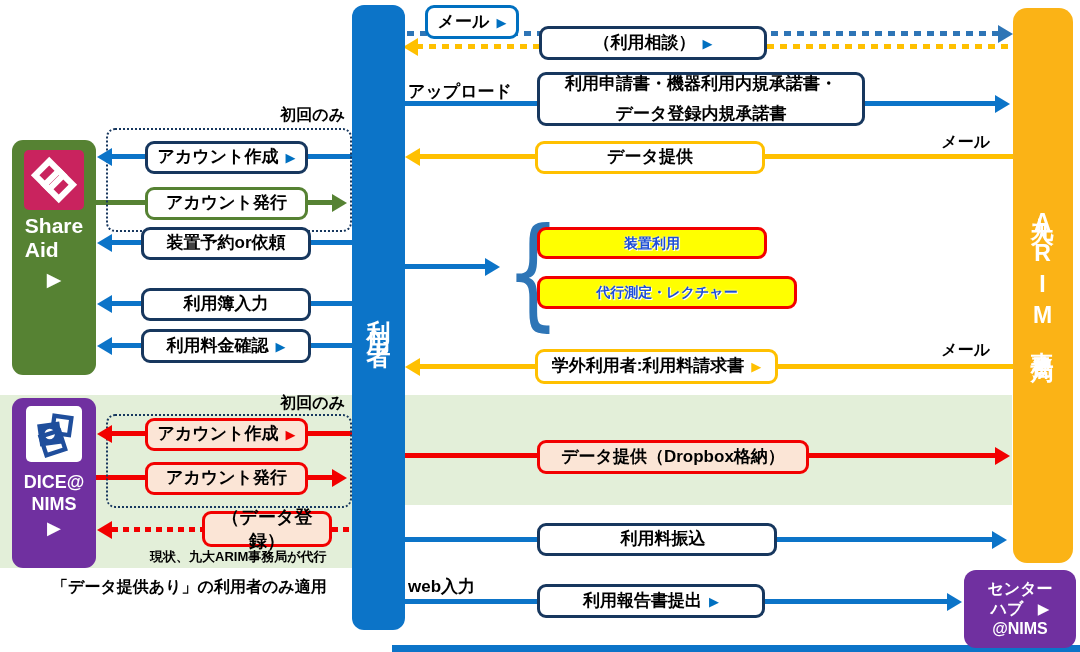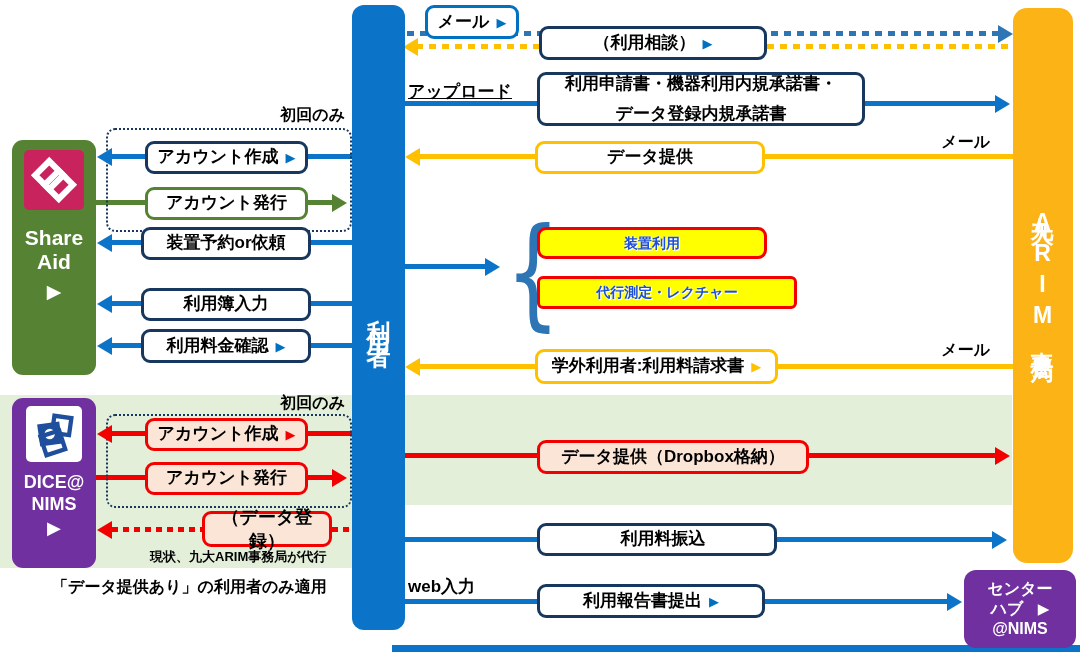--- a/index.html
+++ b/index.html
@@ -46,21 +46,21 @@
   <div class="tr l amber" style="left:403px;top:38px;"></div>
   <div class="bx blueB" style="left:425px;top:5px;width:88px;height:28px;">
     <span>メール</span>
     <span class="play blue">▶</span>
   </div>
   <div class="bx" style="left:539px;top:26px;width:222px;height:28px;">
     <span>（利用相談）</span>
     <span class="play blue">▶</span>
   </div>
 
-  <div class="lbl" style="left:408px;top:80px;text-decoration:underline;">アップロード</div>
+  <div class="lbl" style="left:408px;top:80px;">アップロード</div>
   <div class="ln blue" style="left:405px;top:101px;width:593px;"></div>
   <div class="tr r blue" style="left:995px;top:95px;"></div>
   <div class="bx" style="left:537px;top:72px;width:322px;height:48px;flex-direction:column;gap:7px;">
     <span>利用申請書・機器利用内規承諾書・</span>
     <span>データ登録内規承諾書</span>
   </div>
 
   <div class="ln amber" style="left:418px;top:154px;width:595px;"></div>
   <div class="tr l amber" style="left:405px;top:148px;"></div>
   <div class="lbl" style="left:910px;top:132px;width:80px;text-align:right;font-size:16px;">メール</div>
@@ -70,21 +70,21 @@
 
   <div class="entity" style="left:12px;top:140px;width:84px;height:235px;background:#568233;">
     <div class="logo" style="width:60px;height:60px;background:#C9235E;">
       <svg width="52" height="52" viewBox="0 0 60 60">
         <g fill="none" stroke="#fff" stroke-width="7">
           <rect x="13" y="13" width="23" height="23" transform="rotate(45 24.5 24.5)"></rect>
           <rect x="24" y="24" width="23" height="23" transform="rotate(45 35.5 35.5)"></rect>
         </g>
       </svg>
     </div>
-    <div style="margin-top:16px;font-size:21px;line-height:1.15;text-align:center;">
+    <div style="margin-top:4px;font-size:21px;line-height:1.15;text-align:left;">
       <div>Share</div>
       <div>Aid</div>
     </div>
     <div class="play white" style="font-size:19px;margin-top:8px;">▶</div>
   </div>
 
   <div class="lbl" style="left:250px;top:105px;width:95px;text-align:right;font-size:16px;">初回のみ</div>
   <div class="grp" style="left:106px;top:128px;width:242px;height:100px;"></div>
 
   <div class="tr l blue" style="left:97px;top:148px;"></div>
@@ -123,21 +123,21 @@
     <span>利用料金確認</span>
     <span class="play blue">▶</span>
   </div>
 
   <div class="ln blue" style="left:405px;top:264px;width:82px;"></div>
   <div class="tr r blue" style="left:485px;top:258px;"></div>
   <div class="brace" style="left:494px;top:225px;">{</div>
   <div class="bx hl" style="left:537px;top:227px;width:224px;height:26px;">
     <span>装置利用</span>
   </div>
-  <div class="bx hl" style="left:537px;top:276px;width:254px;height:27px;border-radius:6px;">
+  <div class="bx hl" style="left:537px;top:276px;width:254px;height:27px;">
     <span>代行測定・レクチャー</span>
   </div>
 
   <div class="ln amber" style="left:418px;top:364px;width:595px;"></div>
   <div class="tr l amber" style="left:405px;top:358px;"></div>
   <div class="lbl" style="left:910px;top:340px;width:80px;text-align:right;font-size:16px;">メール</div>
   <div class="bx amberB" style="left:535px;top:349px;width:237px;height:29px;">
     <span>学外利用者:利用料請求書</span>
     <span class="play amber">▶</span>
   </div>

